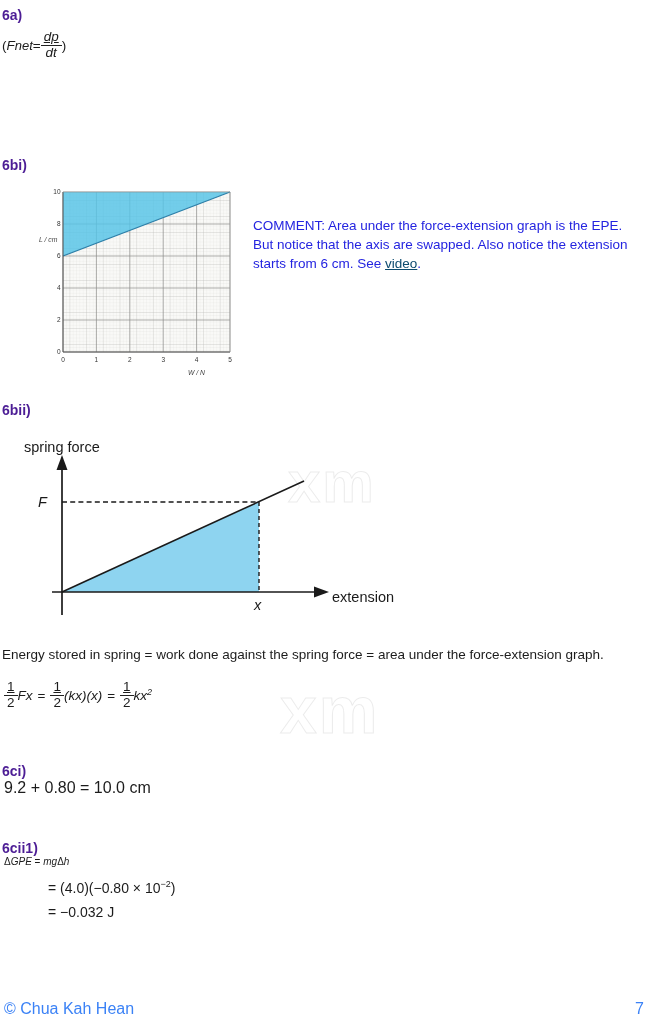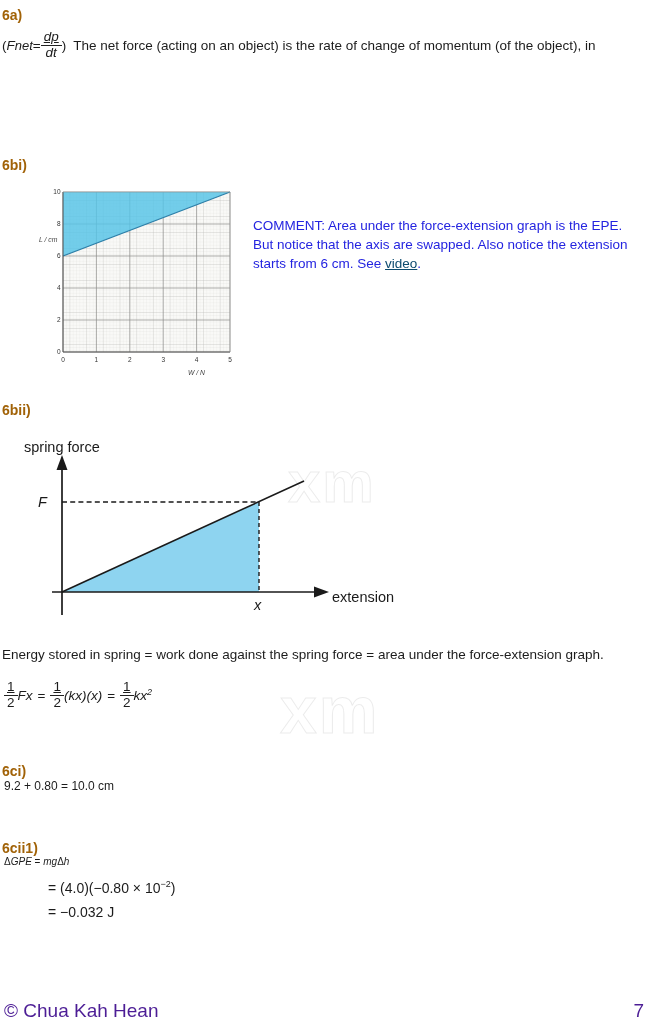--- a/index.html
+++ b/index.html
@@ -1,34 +1,34 @@
 <!DOCTYPE html>
 <html><head>
 <meta charset="utf-8">
 <style>
   html,body{margin:0;padding:0;background:#ffffff;}
   #page{position:relative;width:668px;height:1023px;background:#ffffff;overflow:hidden;
         font-family:"Liberation Sans",sans-serif;color:#1c1c1c;font-size:13.5px;}
   .abs{position:absolute;}
-  .hd{font-weight:700;font-size:14px;color:#a16207;}
+  .hd{font-weight:700;font-size:14px;color:#4c1d95;}
   .mathline{display:flex;align-items:center;}
   .it{font-style:italic;}
   .frac{display:inline-block;text-align:center;vertical-align:middle;line-height:1.05;}
   .frac .num{display:block;border-bottom:1px solid #222;padding:0 3px;text-decoration:underline;}
   .frac .den{display:block;padding:0 3px;}
   .sub{font-size:13px;font-style:italic;vertical-align:-3px;}
   .sup{font-size:9px;vertical-align:super;line-height:0;}
   .comment{color:#2424e0;}
   .comment a{color:#0c4a6e;text-decoration:underline;cursor:pointer;}
   .tick{font-size:6.5px;fill:#333;}
   .axlbl{font-size:6.8px;fill:#444;font-style:italic;}
   .sketchlbl{font-size:14.5px;fill:#1a1a1a;}
   .watermark{color:transparent;-webkit-text-stroke:1px rgba(60,60,60,0.10);
              font-weight:700;letter-spacing:2px;pointer-events:none;}
-  .footer{font-size:19px;color:#4c1d95;}
+  .footer{font-size:16px;color:#3b82f6;}
 </style>
 </head>
 <body>
 
 <div id="page">
 
   <div class="abs watermark" style="left:288px;top:448px;font-size:58px;">xm</div>
   <div class="abs watermark" style="left:280px;top:672px;font-size:66px;">xm</div>
 
   <div class="abs hd" style="left:2px;top:7px;">6a)</div>
@@ -36,21 +36,20 @@
     <span>(</span>
       <span class="it">F</span>
       <span class="sub">net</span>
       <span> = </span>
     <span class="frac it">
         <span class="num">dp</span>
         <span class="den">dt</span>
       </span>
     <span>)</span>
     <span style="width:7px;"></span>
-    <span>The net force (acting on an object) is the rate of change of momentum (of the object), in</span>
   </div>
 
   <div class="abs hd" style="left:2px;top:157px;">6bi)</div>
 
   <svg id="graph1" class="abs" style="left:36px;top:184px;" width="206" height="200" viewBox="0 0 206 200">
     <defs>
       <pattern id="gfine" width="3.34" height="3.2" patternUnits="userSpaceOnUse">
         <path d="M 3.34 0 L 0 0 0 3.2" fill="none" stroke="#d7d7d4" stroke-width="0.35"></path>
       </pattern>
       <pattern id="gmed" width="16.7" height="16" patternUnits="userSpaceOnUse">
@@ -140,21 +139,21 @@
     <span class="it">(kx)(x)</span>
     <span style="padding:0 5px;">=</span>
     <span class="frac">
         <span class="num">1</span>
         <span class="den">2</span>
       </span>
     <span class="it"><span>kx</span><span class="sup">2</span></span>
   </div>
 
   <div class="abs hd" style="left:2px;top:763px;">6ci)</div>
-  <div class="abs" style="left:4px;top:779px;font-size:12px;">9.2 + 0.80 = 10.0 cm</div>
+  <div class="abs" style="left:4px;top:779px;font-size:16px;">9.2 + 0.80 = 10.0 cm</div>
 
   <div class="abs hd" style="left:2px;top:840px;">6cii1)</div>
   <div class="abs" style="left:4px;top:856px;font-size:10px;"><span>Δ</span><span class="it">GPE</span><span> = </span><span class="it">mg</span><span>Δ</span><span class="it">h</span></div>
   <div class="abs" style="left:48px;top:880px;font-size:14px;"><span>= (4.0)(−0.80 × 10</span><span class="sup">−2</span><span>)</span></div>
   <div class="abs" style="left:48px;top:904px;font-size:14px;">= −0.032 J</div>
 
   <div class="abs footer" style="left:4px;top:1000px;">© Chua Kah Hean</div>
   <div class="abs footer" style="left:250px;top:1032px;width:120px;text-align:center;">2010 P3</div>
   <div class="abs footer" style="left:600px;top:1000px;width:44px;text-align:right;">7</div>
 

